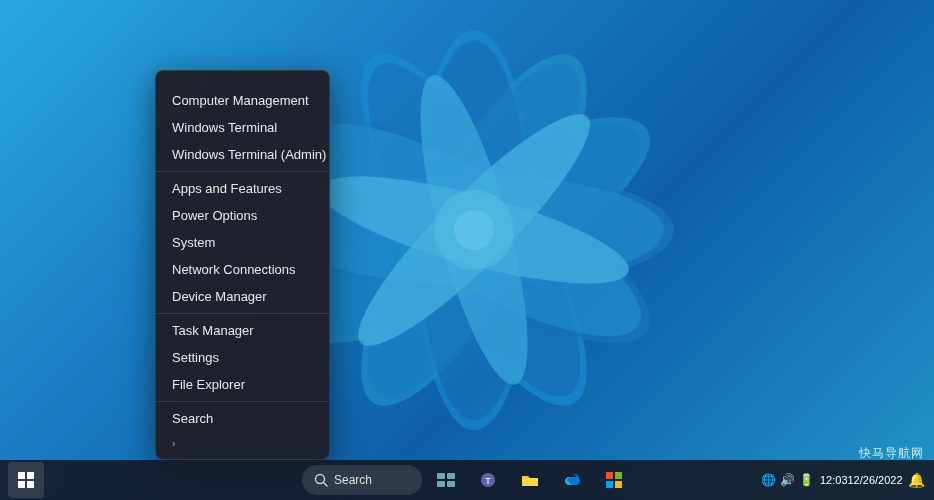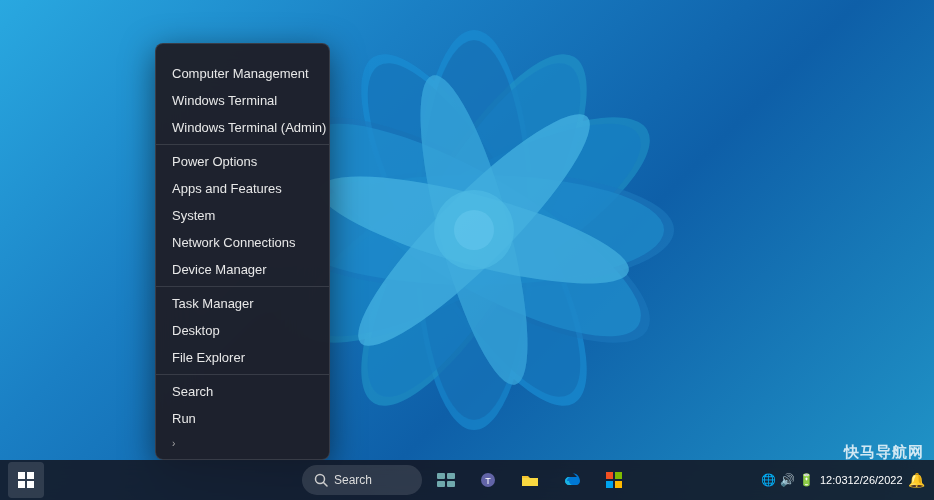--- a/index.html
+++ b/index.html
@@ -30,22 +30,22 @@
       height: 530px;
       opacity: 0.95;
     }
 
     
     .watermark {
       position: absolute;
       bottom: 38px;
       right: 10px;
       color: #ffffffcc;
-      font-size: 15px;
-      font-weight: bold;
+      font-size: 12px;
+      font-weight: normal;
       letter-spacing: 1px;
     }
 
     
     #taskbar {
       position: absolute;
       bottom: 0;
       left: 0;
       width: 934px;
       height: 40px;
@@ -219,50 +219,47 @@
         <span>Computer Management</span>
       </div>
       <div class="menu-item">
         <span>Windows Terminal</span>
       </div>
       <div class="menu-item">
         <span>Windows Terminal (Admin)</span>
       </div>
       <div class="menu-separator"></div>
       <div class="menu-item">
+        <span>Apps and Features</span>
+      </div>
+      <div class="menu-item">
         <span>Power Options</span>
       </div>
       <div class="menu-item">
-        <span>Apps and Features</span>
-      </div>
-      <div class="menu-item">
         <span>System</span>
       </div>
       <div class="menu-item">
         <span>Network Connections</span>
       </div>
       <div class="menu-item">
         <span>Device Manager</span>
       </div>
       <div class="menu-separator"></div>
       <div class="menu-item">
         <span>Task Manager</span>
       </div>
       <div class="menu-item">
-        <span>Desktop</span>
+        <span>Settings</span>
       </div>
       <div class="menu-item">
         <span>File Explorer</span>
       </div>
       <div class="menu-separator"></div>
       <div class="menu-item">
         <span>Search</span>
-      </div>
-      <div class="menu-item">
-        <span>Run</span>
       </div>
       <div class="menu-item">
         <span class="menu-arrow">›</span>
       </div>
     </div>
 
   <div id="taskbar">
     <div class="taskbar-left">
 
       <div class="start-btn">

